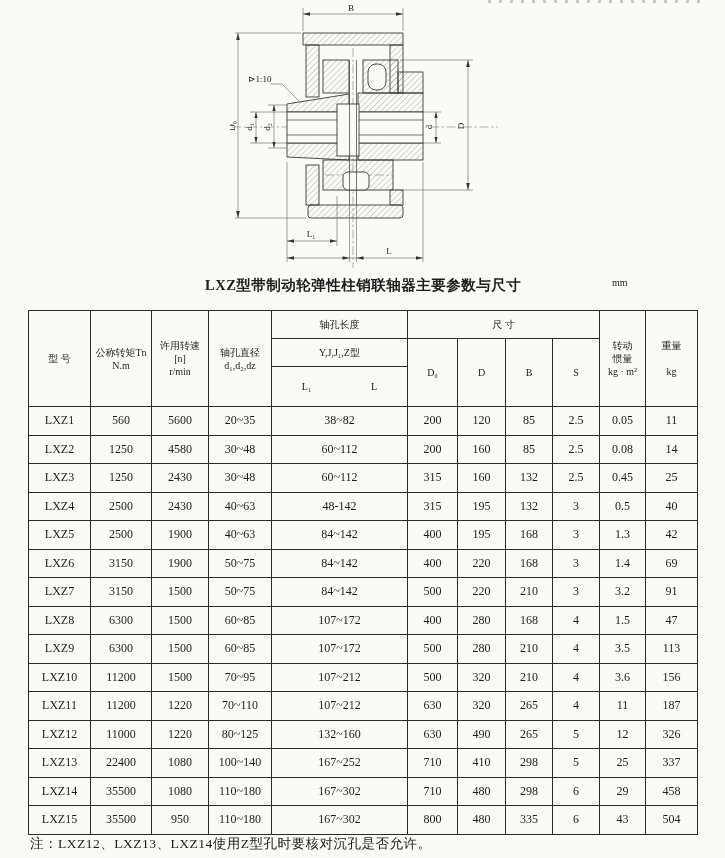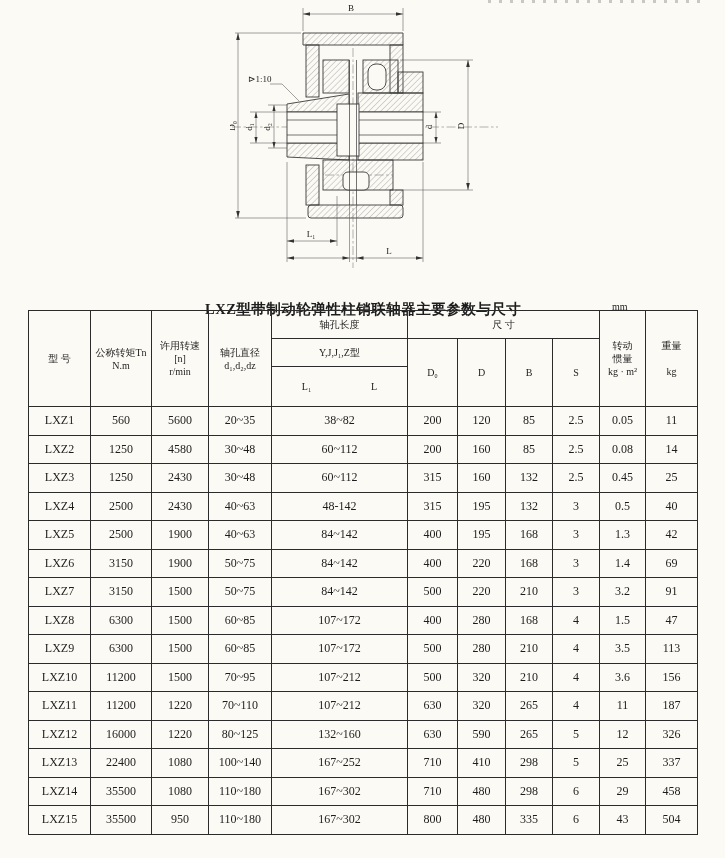--- a/index.html
+++ b/index.html
@@ -1,21 +1,21 @@
 <!DOCTYPE html>
 <html><head>
 <meta charset="utf-8">
 <style>
   html,body{margin:0;padding:0;}
   .page{position:relative;width:725px;height:858px;background:#fcfaf4;overflow:hidden;
         font-family:"Liberation Serif","DejaVu Serif",serif;color:#1d1d1d;}
   .edge-artifact{position:absolute;left:488px;top:0;width:212px;height:3px;opacity:.45;
         background:repeating-linear-gradient(90deg,#8a8a8a 0 3px,transparent 3px 11px);}
   .drawing{position:absolute;left:230px;top:0;width:270px;height:270px;}
-  .title-row{position:absolute;left:0;top:276px;width:725px;height:20px;margin-top:24px;}
+  .title-row{position:absolute;left:0;top:276px;width:725px;height:20px;}
   .doc-title{position:absolute;left:205px;top:0;font-size:14.5px;font-weight:600;letter-spacing:.5px;}
   .unit{position:absolute;left:612px;top:1px;font-size:10px;}
   .spec-table{position:absolute;left:28px;top:310px;border-collapse:collapse;table-layout:fixed;
         width:669px;font-size:12px;}
   .spec-table th,.spec-table td{border:1px solid #2b2b2b;text-align:center;vertical-align:middle;
         padding:0;font-weight:normal;}
   .spec-table th{white-space:pre-line;line-height:1.3;font-size:10px;}
   .spec-table thead tr{height:28px;}
   .spec-table tbody td{height:27.5px;}
   .lrow{display:flex;justify-content:space-around;align-items:center;}
@@ -345,26 +345,26 @@
           <td>630</td>
           <td>320</td>
           <td>265</td>
           <td>4</td>
           <td>11</td>
           <td>187</td>
         </tr>
 
         <tr>
           <td>LXZ12</td>
-          <td>16000</td>
+          <td>11000</td>
           <td>1220</td>
           <td>80~125</td>
           <td>132~160</td>
           <td>630</td>
-          <td>590</td>
+          <td>490</td>
           <td>265</td>
           <td>5</td>
           <td>12</td>
           <td>326</td>
         </tr>
 
         <tr>
           <td>LXZ13</td>
           <td>22400</td>
           <td>1080</td>
@@ -401,14 +401,15 @@
           <td>800</td>
           <td>480</td>
           <td>335</td>
           <td>6</td>
           <td>43</td>
           <td>504</td>
         </tr>
       </tbody>
   </table>
 
+  <div class="note">注：LXZ12、LXZ13、LXZ14使用Z型孔时要核对沉孔是否允许。</div>
 
 </div>
 
 </body></html>

